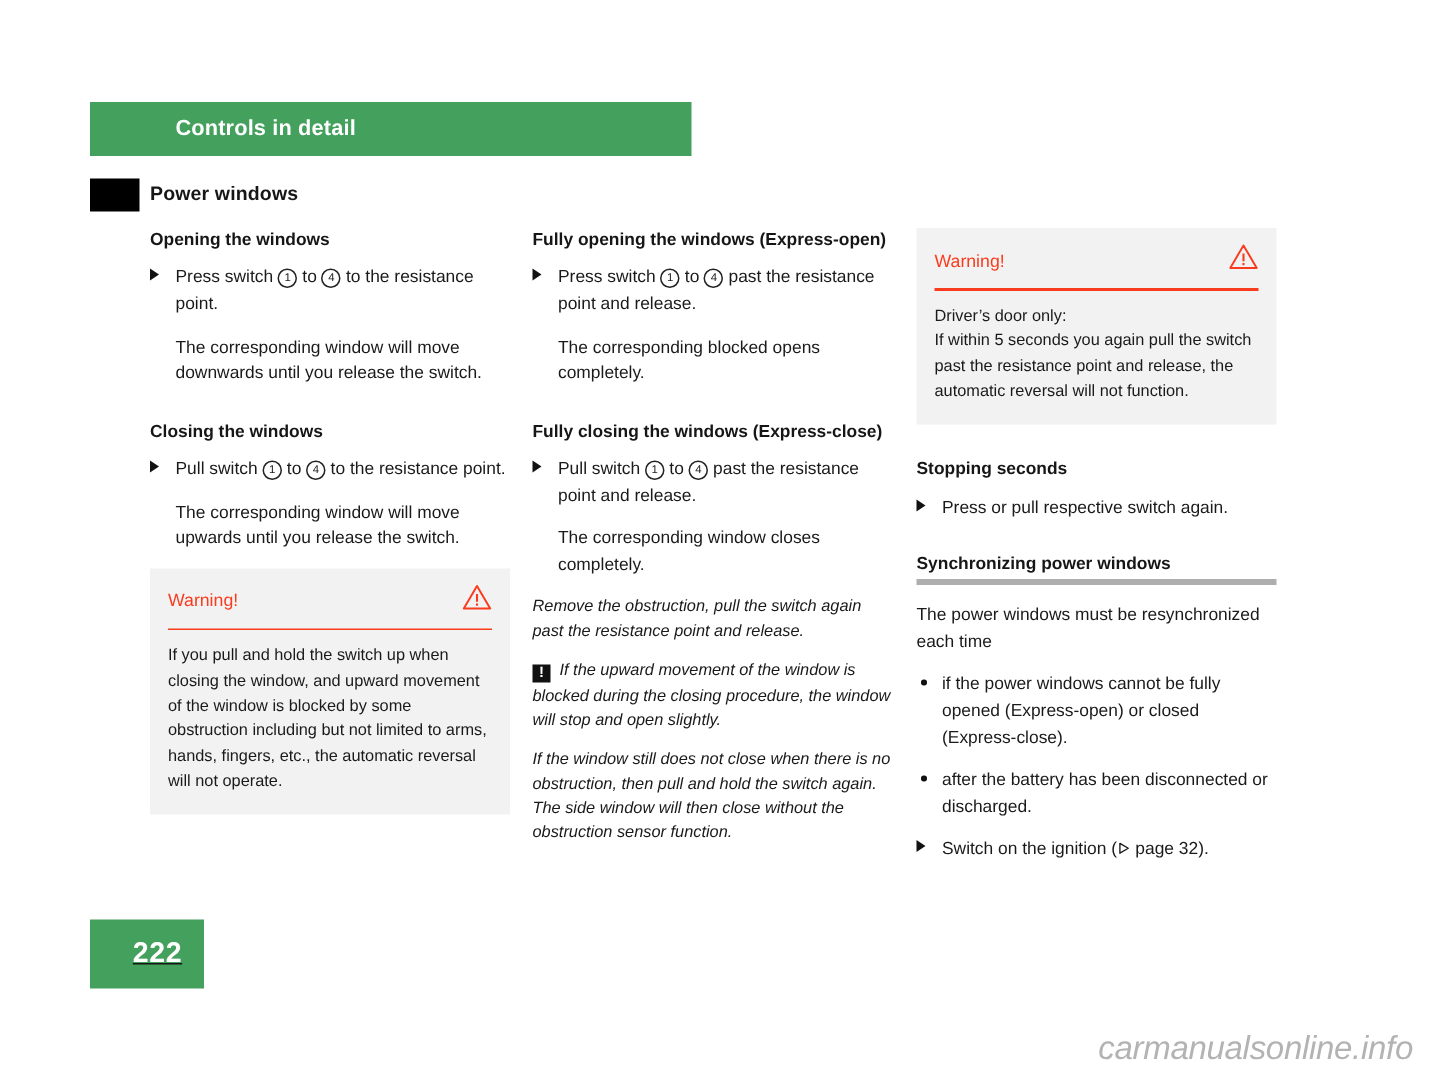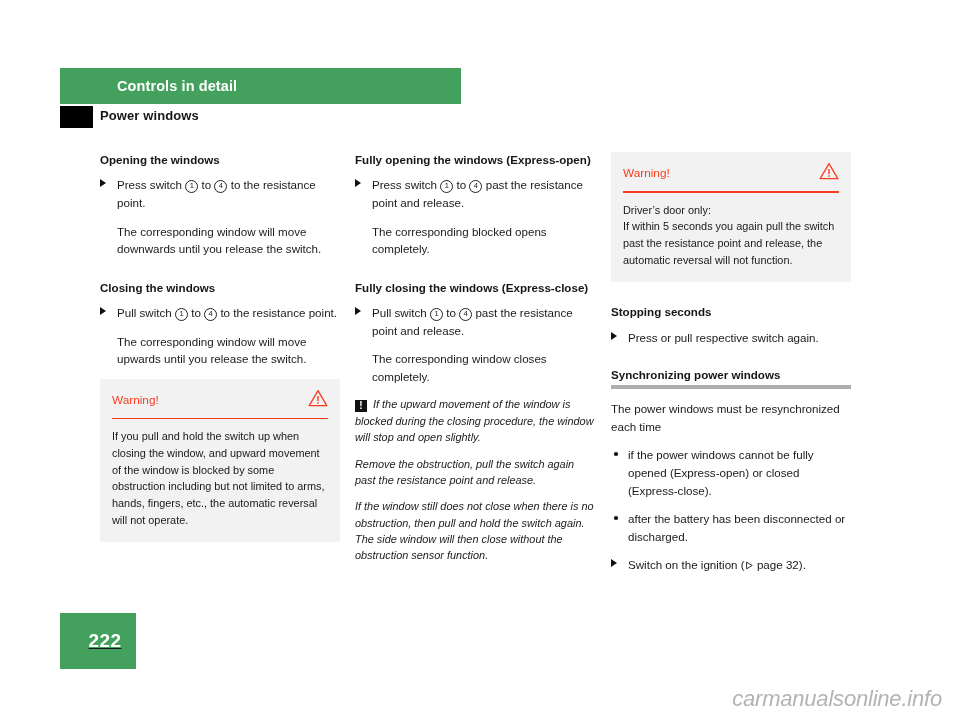--- a/index.html
+++ b/index.html
@@ -30,21 +30,21 @@
   .chapter-bar-title {
     color: #ffffff;
     font-size: 14.5px;
     font-weight: bold;
     letter-spacing: 0.1px;
     margin-left: 57px;
   }
   .section-row {
     position: absolute;
     left: 60px;
-    top: 106px;
+    top: 119px;
     width: 401px;
     height: 22px;
   }
   .section-tab {
     position: absolute;
     left: 0;
     top: 0;
     width: 33px;
     height: 22px;
     background: #000000;
@@ -210,21 +210,21 @@
     vertical-align: -1px;
     margin-right: 6px;
   }
 
   
   .pagebox {
     position: absolute;
     left: 60px;
     top: 613px;
     width: 76px;
-    height: 56px;
+    height: 46px;
     background: #44a05d;
     display: flex;
     align-items: center;
     justify-content: center;
     text-decoration: underline;
   }
   .pagenum {
     color: #ffffff;
     font-size: 19px;
     font-weight: bold;
@@ -321,24 +321,24 @@
       <span class="arrow"></span>
       <span>Pull switch</span>
       <span class="circnum">1</span>
       <span>to</span>
       <span class="circnum">4</span>
       <span>past the resistance point and release.</span>
     </div>
 
     <p class="body indent">The corresponding window closes completely.</p>
 
+    <p class="note">Remove the obstruction, pull the switch again past the resistance point and release.</p>
     <p class="note">
       <span class="note-icon">!</span><span>If the upward movement of the window is blocked during the closing procedure, the window will stop and open slightly.</span>
     </p>
-    <p class="note">Remove the obstruction, pull the switch again past the resistance point and release.</p>
     <p class="note">If the window still does not close when there is no obstruction, then pull and hold the switch again. The side window will then close without the obstruction sensor function.</p>
 
   </div>
 
   <div class="col col-3">
 
     <div class="warnbox tight">
       <div class="warn-head">
         <span class="warn-title">Warning!</span>
         <span>

